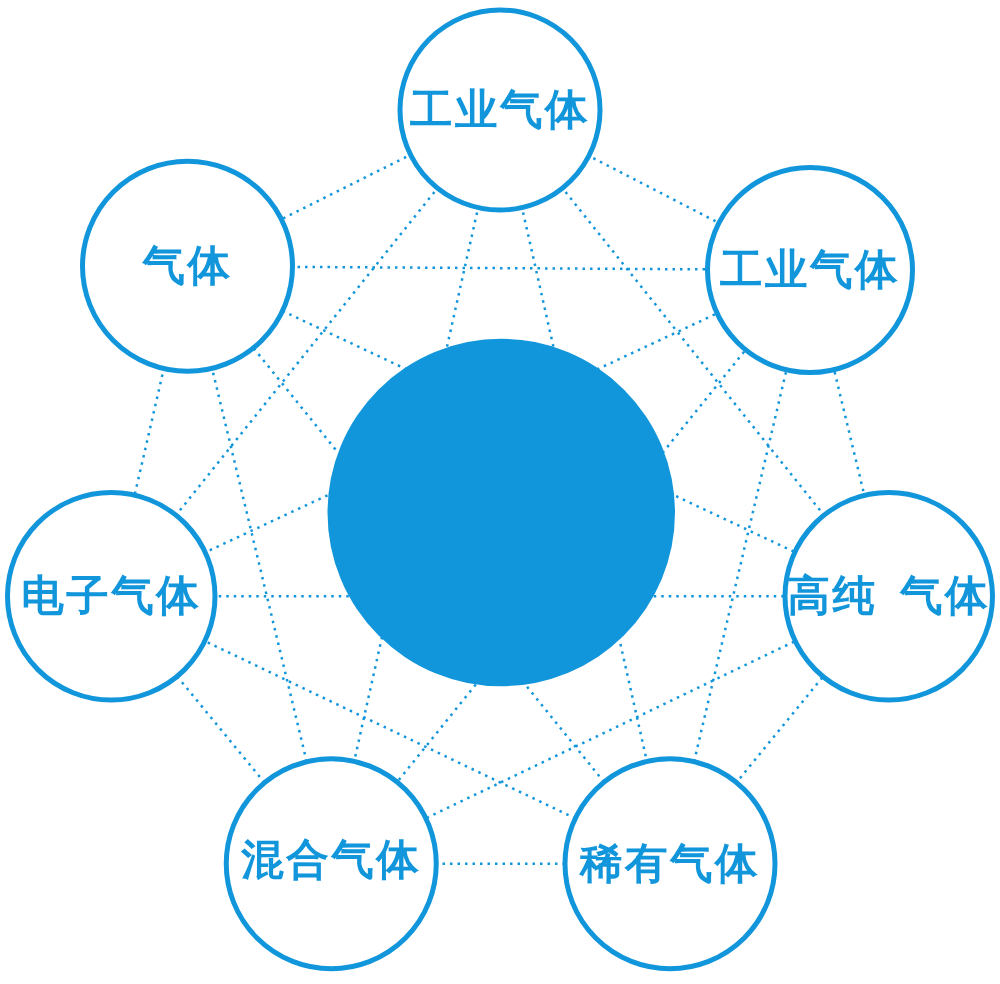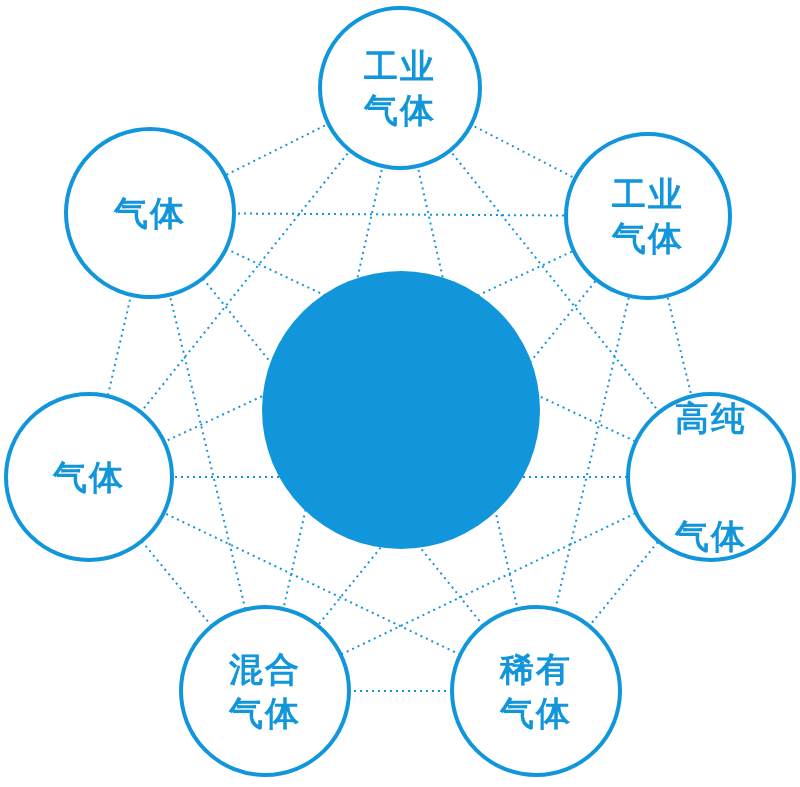--- a/index.html
+++ b/index.html
@@ -20,21 +20,21 @@
     border-radius: 50%;
     background: var(--primary);
   }
   .node {
     position: absolute;
     z-index: 3;
     border-radius: 50%;
     background: var(--bg);
     border: 4px solid var(--primary);
     display: flex;
-    flex-direction: column;
+    flex-direction: row;
     align-items: center;
     justify-content: center;
     color: var(--primary);
     font-weight: bold;
     font-size: 34px;
     line-height: 1.3;
     letter-spacing: 2px;
     text-align: center;
   }
 </style>
@@ -82,26 +82,27 @@
   <div class="node" style="left: 626px; top: 392px; width: 170px; height: 170px; justify-content: space-between;">
     <span>高纯</span>
     <span>气体</span>
   </div>
 
   <div class="node" style="left: 450px; top: 605px; width: 172px; height: 172px;">
     <span>稀有</span>
     <span>气体</span>
   </div>
 
-  <div class="node" style="left: 179px; top: 605px; width: 172px; height: 172px;">
+  <div class="node" style="left: 179px; top: 605px; width: 172px; height: 172px; font-family: Liberation Mono, monospace;">
     <span>混合</span>
     <span>气体</span>
   </div>
 
   <div class="node" style="left: 4px; top: 392px; width: 170px; height: 170px;">
+    <span>电子</span>
     <span>气体</span>
   </div>
 
   <div class="node" style="left: 64px; top: 127px; width: 172px; height: 172px;">
     <span>气体</span>
   </div>
 
 </div>
 
 </body></html>

